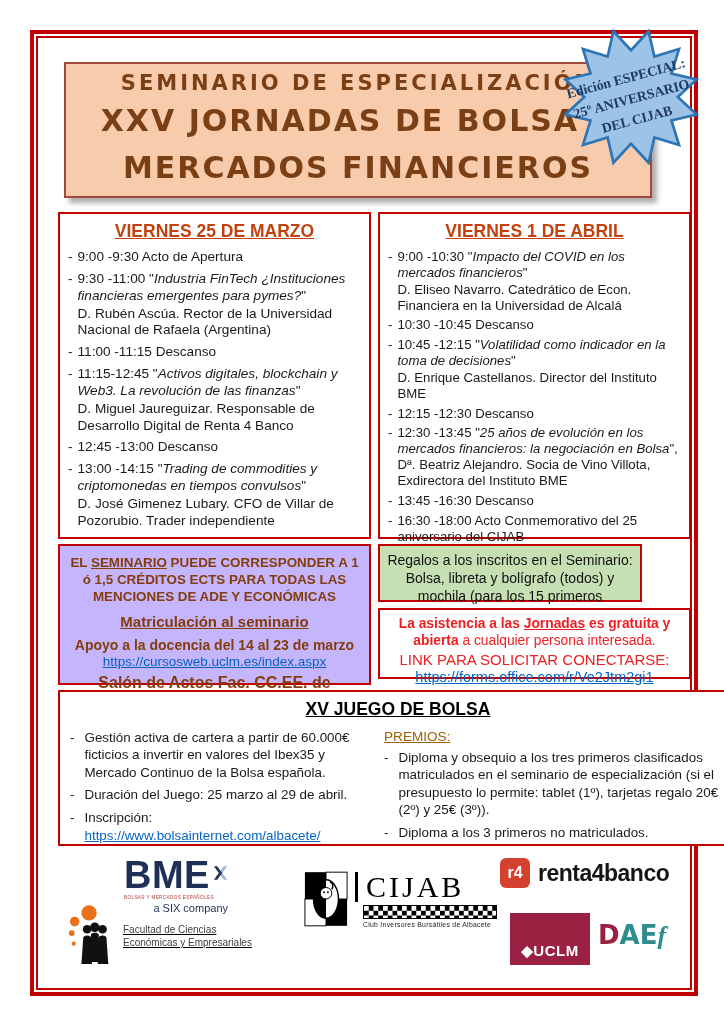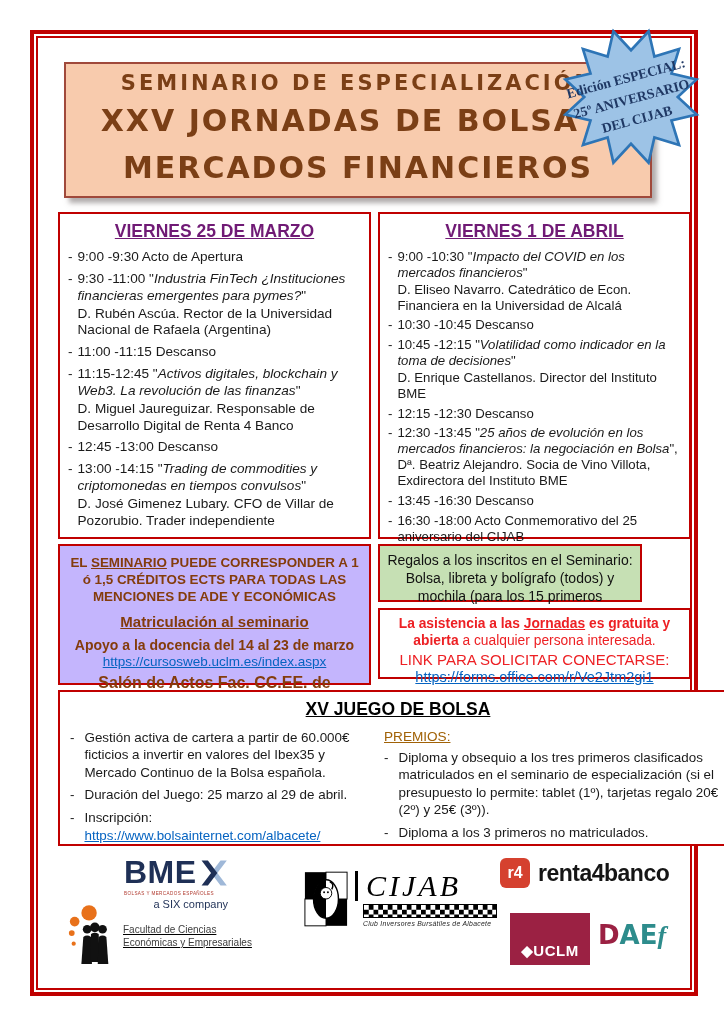--- a/index.html
+++ b/index.html
@@ -21,21 +21,21 @@
 
   
   .badge { position:absolute; left:546px; top:26px; width:170px; height:142px; transform:rotate(-15deg); z-index:3; }
   .badge svg { width:100%; height:100%; }
   .badge text { font-family:"Liberation Serif",serif; font-weight:bold; fill:#1F3864; }
 
   
   .sched-col { position:absolute; border:2px solid #C00000; background:#fff; padding:7px 8px 4px 8px; width:313px; height:327px; }
   .col1 { left:58px; top:212px; }
   .col2 { left:378px; top:212px; }
-  .sched-title { text-align:center; font-size:17.5px; font-weight:bold; text-decoration:underline; margin-bottom:7px; color:#701a75; }
+  .sched-title { text-align:center; font-size:17.5px; font-weight:bold; text-decoration:underline; margin-bottom:7px; color:#c2410c; }
   .sched-item { display:flex; margin-bottom:5px; font-size:13.6px; line-height:1.24; color:#1a1a1a; }
   .col2 .sched-item { font-size:13.2px; line-height:1.2; margin-bottom:4px; }
   .dash { margin-right:5px; }
   .item-body { flex:1; }
   .speaker { margin-top:1px; }
   .it { font-style:italic; } .bd { font-weight:bold; } .un { text-decoration:underline; }
   .link { color:#0563C1; text-decoration:underline; cursor:pointer; }
 
   
   .sem-box { position:absolute; left:58px; top:544px; width:313px; height:141px; border:2px solid #C00000;
@@ -64,28 +64,28 @@
   .juego-left { width:300px; }
   .juego-right { flex:1; }
   .juego-box .sched-item { font-size:13.4px; line-height:1.3; margin-bottom:5px; }
   .juego-box .dash { margin-right:10px; }
   .premios-title { font-size:13.6px; text-decoration:underline; margin-bottom:5px; color:#a16207; }
   .sub-link { margin-top:1px; }
 
   
   .bme-logo { position:absolute; left:124px; top:856px; width:104px; }
   .bme-row { display:flex; align-items:flex-start; gap:3px; }
-  .bme-text { font-size:32px; font-weight:bold; color:#1F3056; letter-spacing:.5px; line-height:1; }
+  .bme-text { font-size:38px; font-weight:bold; color:#1F3056; letter-spacing:.5px; line-height:1; }
   .bme-sub { font-size:4.6px; color:#B0392E; letter-spacing:.4px; margin-top:1px; }
   .bme-six { font-size:11px; color:#1F3056; text-align:right; margin-top:2px; }
 
   .facultad-logo { position:absolute; left:66px; top:903px; display:flex; gap:7px; align-items:center;text-decoration:underline; }
   .fac-text { font-size:10px; color:#3d3d3d; line-height:1.3; }
 
-  .cijab-logo { position:absolute; left:303px; top:870px; display:flex; gap:6px; align-items:center;font-style:italic; }
+  .cijab-logo { position:absolute; left:303px; top:870px; display:flex; gap:6px; align-items:flex-end; }
   .cijab-name { font-family:"Liberation Serif",serif; font-size:30px; letter-spacing:3px; color:#000; border-left:3px solid #000; padding-left:8px; line-height:1; }
   .cijab-checker { width:134px; height:14px; margin-top:3px; margin-left:8px;
     background:repeating-conic-gradient(#000 0% 25%, #fff 0% 50%); background-size:9.5px 9.5px; border:1px solid #000; }
   .cijab-caption { font-size:6.8px; color:#222; margin-top:2px; margin-left:8px; letter-spacing:.3px; }
 
   .renta4-logo { position:absolute; left:500px; top:858px; display:flex; align-items:center; gap:8px; }
   .r4-badge { width:30px; height:30px; background:#D5412F; border-radius:6px; color:#fff; font-weight:bold; font-size:16px;
     display:flex; align-items:center; justify-content:center; }
   .r4-name { font-size:23px; font-weight:bold; color:#151515; letter-spacing:-.5px; }
 

